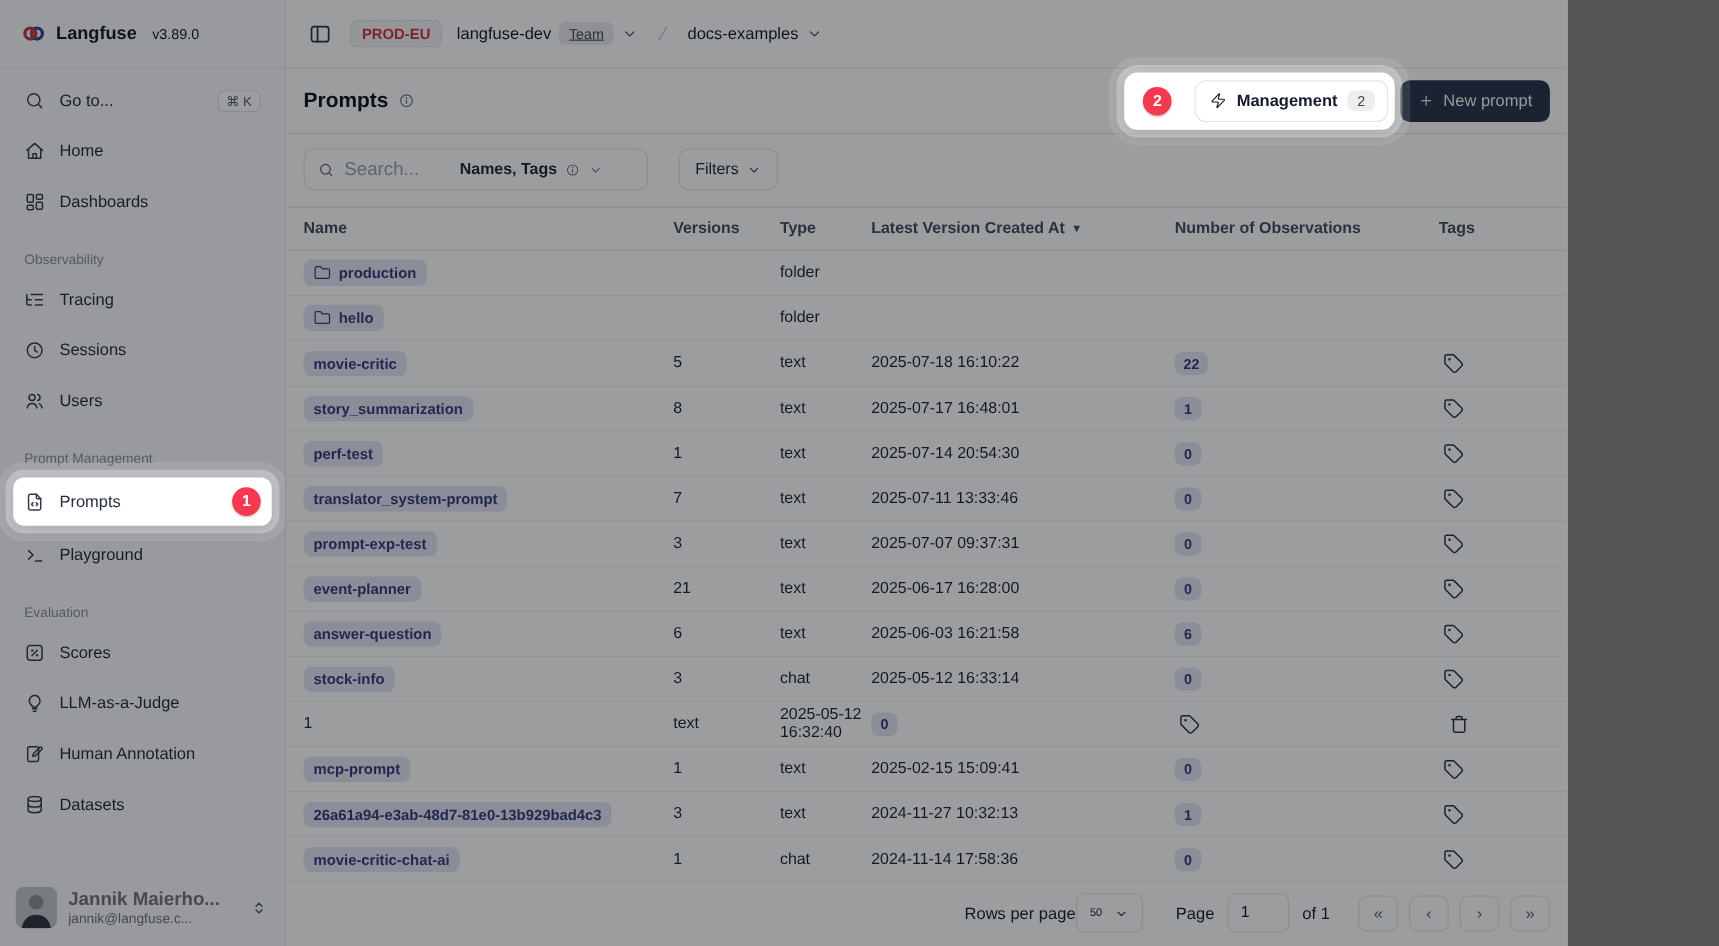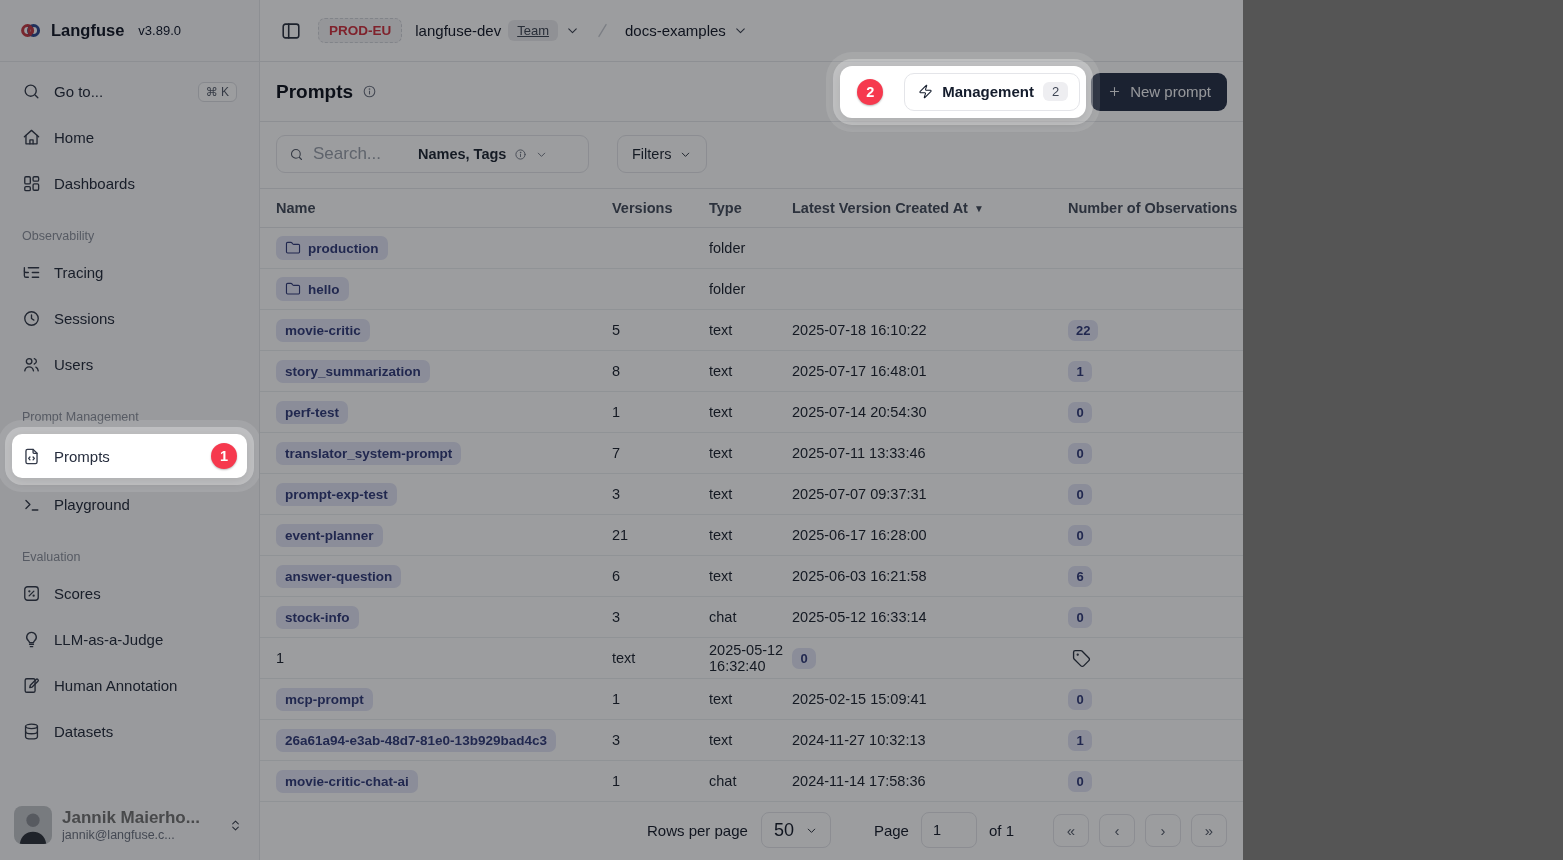--- a/index.html
+++ b/index.html
@@ -1,18 +1,18 @@
 <!DOCTYPE html>
 <html><head>
 <meta charset="utf-8">
 <style>
   * { margin:0; padding:0; box-sizing:border-box; }
   html,body { background:#555; }
   .screen {
-    position:relative; width:1243px; height:860px; background:#fff;
+    position:relative; width:1425px; height:860px; background:#fff;
     font-family:"Liberation Sans","DejaVu Sans",sans-serif; color:#1b2232;
     display:flex; overflow:hidden;
   }
   .dim { position:absolute; inset:0; background:rgba(8,10,16,.40); z-index:50; pointer-events:none; }
   svg.ic { width:19px; height:19px; flex:none; stroke:currentColor; fill:none; stroke-width:1.7; stroke-linecap:round; stroke-linejoin:round; }
   svg.ic-sm { width:15px; height:15px; }
   svg.ic-xs { width:13px; height:13px; }
 
   
   .sidebar { width:260px; min-width:260px; background:#fbfbfc; border-right:1px solid #e7e8ec; display:flex; flex-direction:column; }
@@ -86,24 +86,24 @@
   .sort-ind { font-size:10px; color:#454d5c; }
   .trow { height:41px; border-bottom:1px solid #eceef1; font-size:14.5px; color:#1d2430; }
   .pill { display:inline-flex; align-items:center; gap:7px; background:#e3e5f6; color:#333c7a; font-weight:600;
         font-size:13.5px; padding:4px 9px; border-radius:7px; max-width:330px; white-space:nowrap; cursor:pointer; }
   .pill .ic-sm { color:#333c7a; width:16px; height:16px; }
   .pill-num { font-weight:bold; font-size:13px; padding:3px 8px; min-width:24px; justify-content:center; }
   .icon-btn { background:none; border:none; cursor:pointer; color:#2b3240; display:flex; align-items:center; padding:4px; }
   .td-actions .icon-btn { margin-left:5px; }
 
   
-  .tfoot { display:flex; align-items:center; justify-content:flex-end; padding:10px 16px; gap:13px; }
+  .tfoot { display:flex; align-items:center; justify-content:flex-end; padding:10px 16px; }
   .foot-label { font-size:15px; color:#171d2b; }
   .select-box { display:flex; align-items:center; gap:11px; height:36px; padding:0 12px; border:1px solid #e4e5e9;
-        border-radius:8px; background:#fff; font-size:18px; color:#171d2b; cursor:pointer; font-family:inherit; }
+        border-radius:8px; background:#fff; font-size:10px; color:#171d2b; cursor:pointer; font-family:inherit; }
   .page-group { display:flex; align-items:center; gap:12px; margin-left:30px; }
   .page-input { width:56px; height:36px; border:1px solid #e4e5e9; border-radius:8px; padding:0 11px; font-size:14.5px;
         font-family:inherit; color:#171d2b; outline:none; }
   .pager { display:flex; align-items:center; gap:10px; margin-left:26px; }
   .pager-btn { width:36px; height:33px; border:1px solid #e4e5e9; border-radius:8px; background:#fff; color:#565d6b;
         font-size:15px; display:flex; align-items:center; justify-content:center; cursor:pointer; font-family:inherit; }
 </style>
 </head>
 <body>
 

